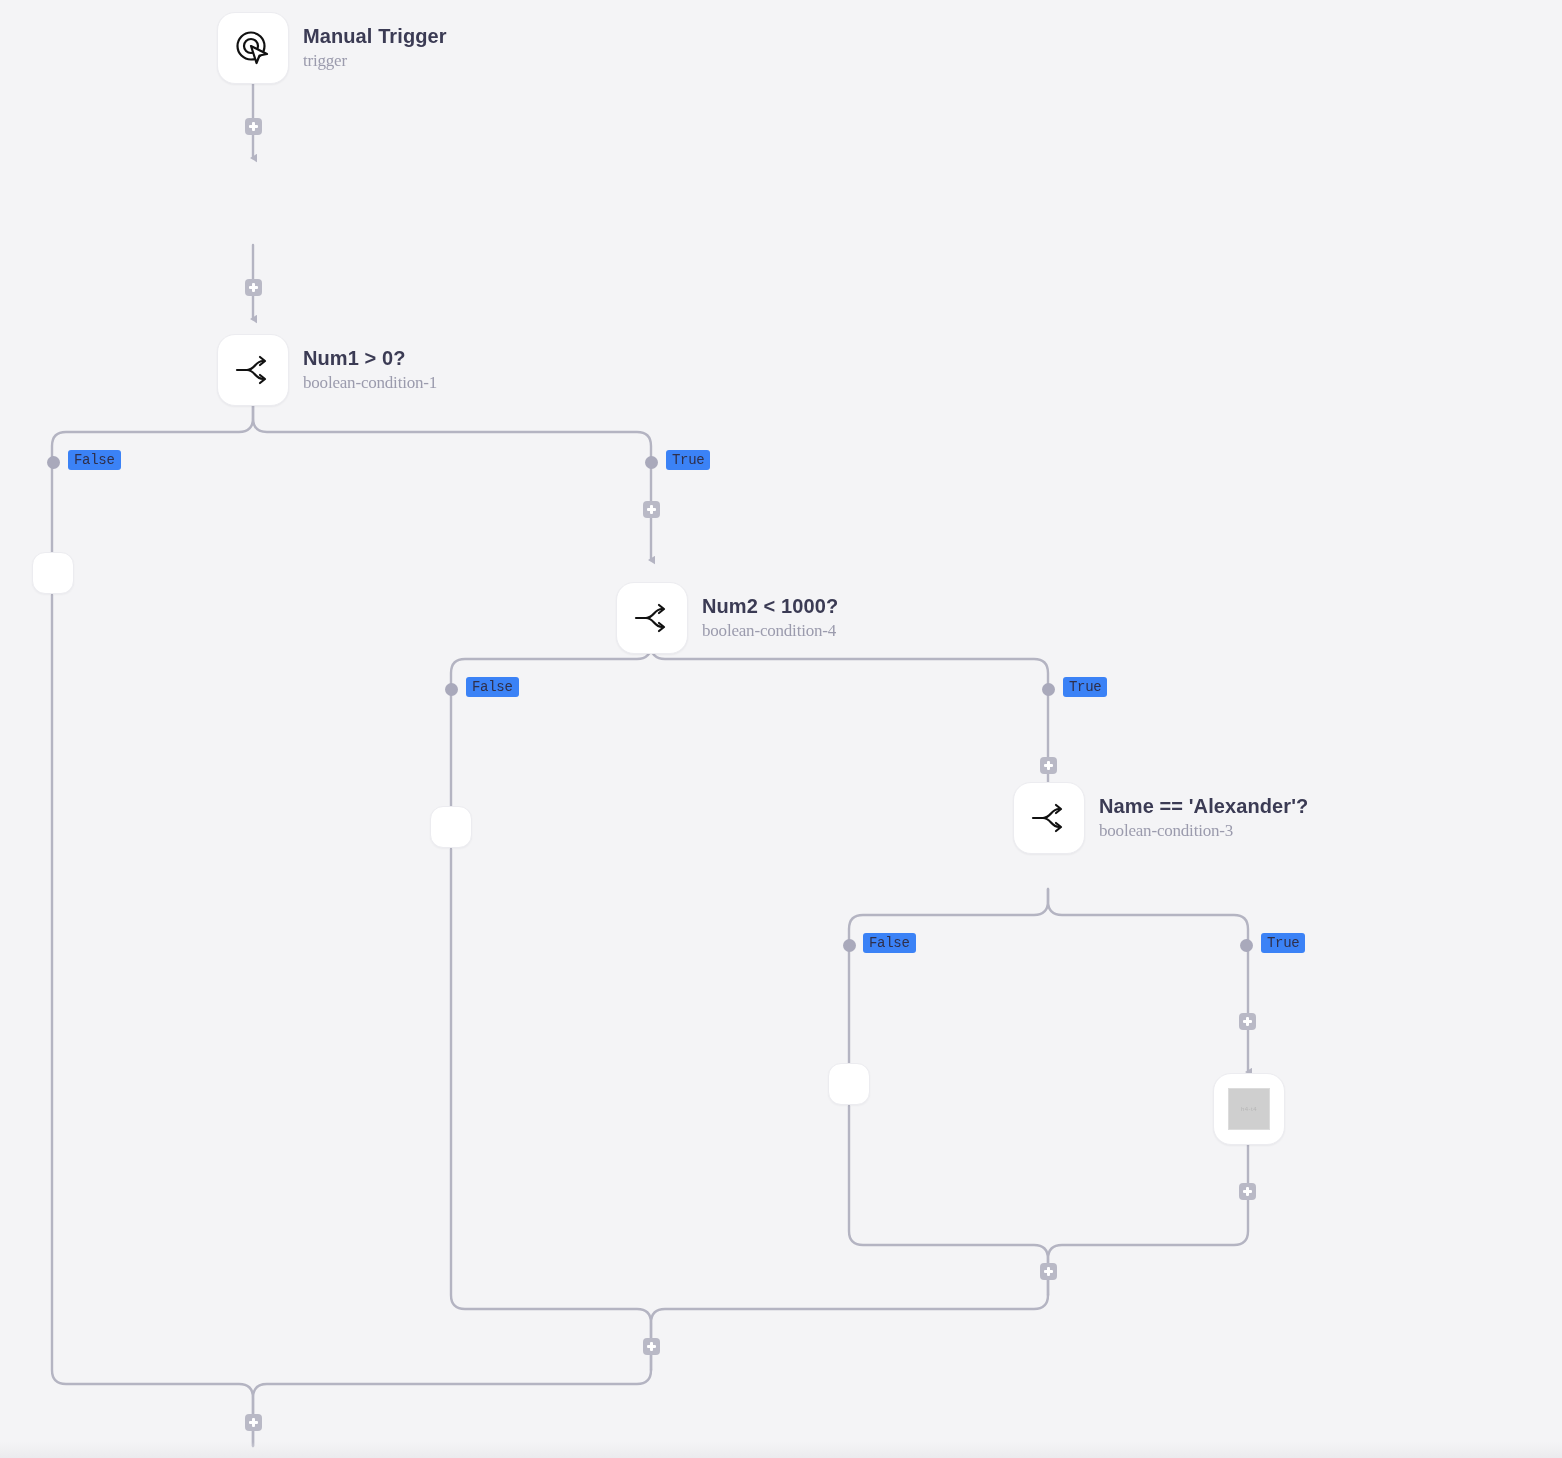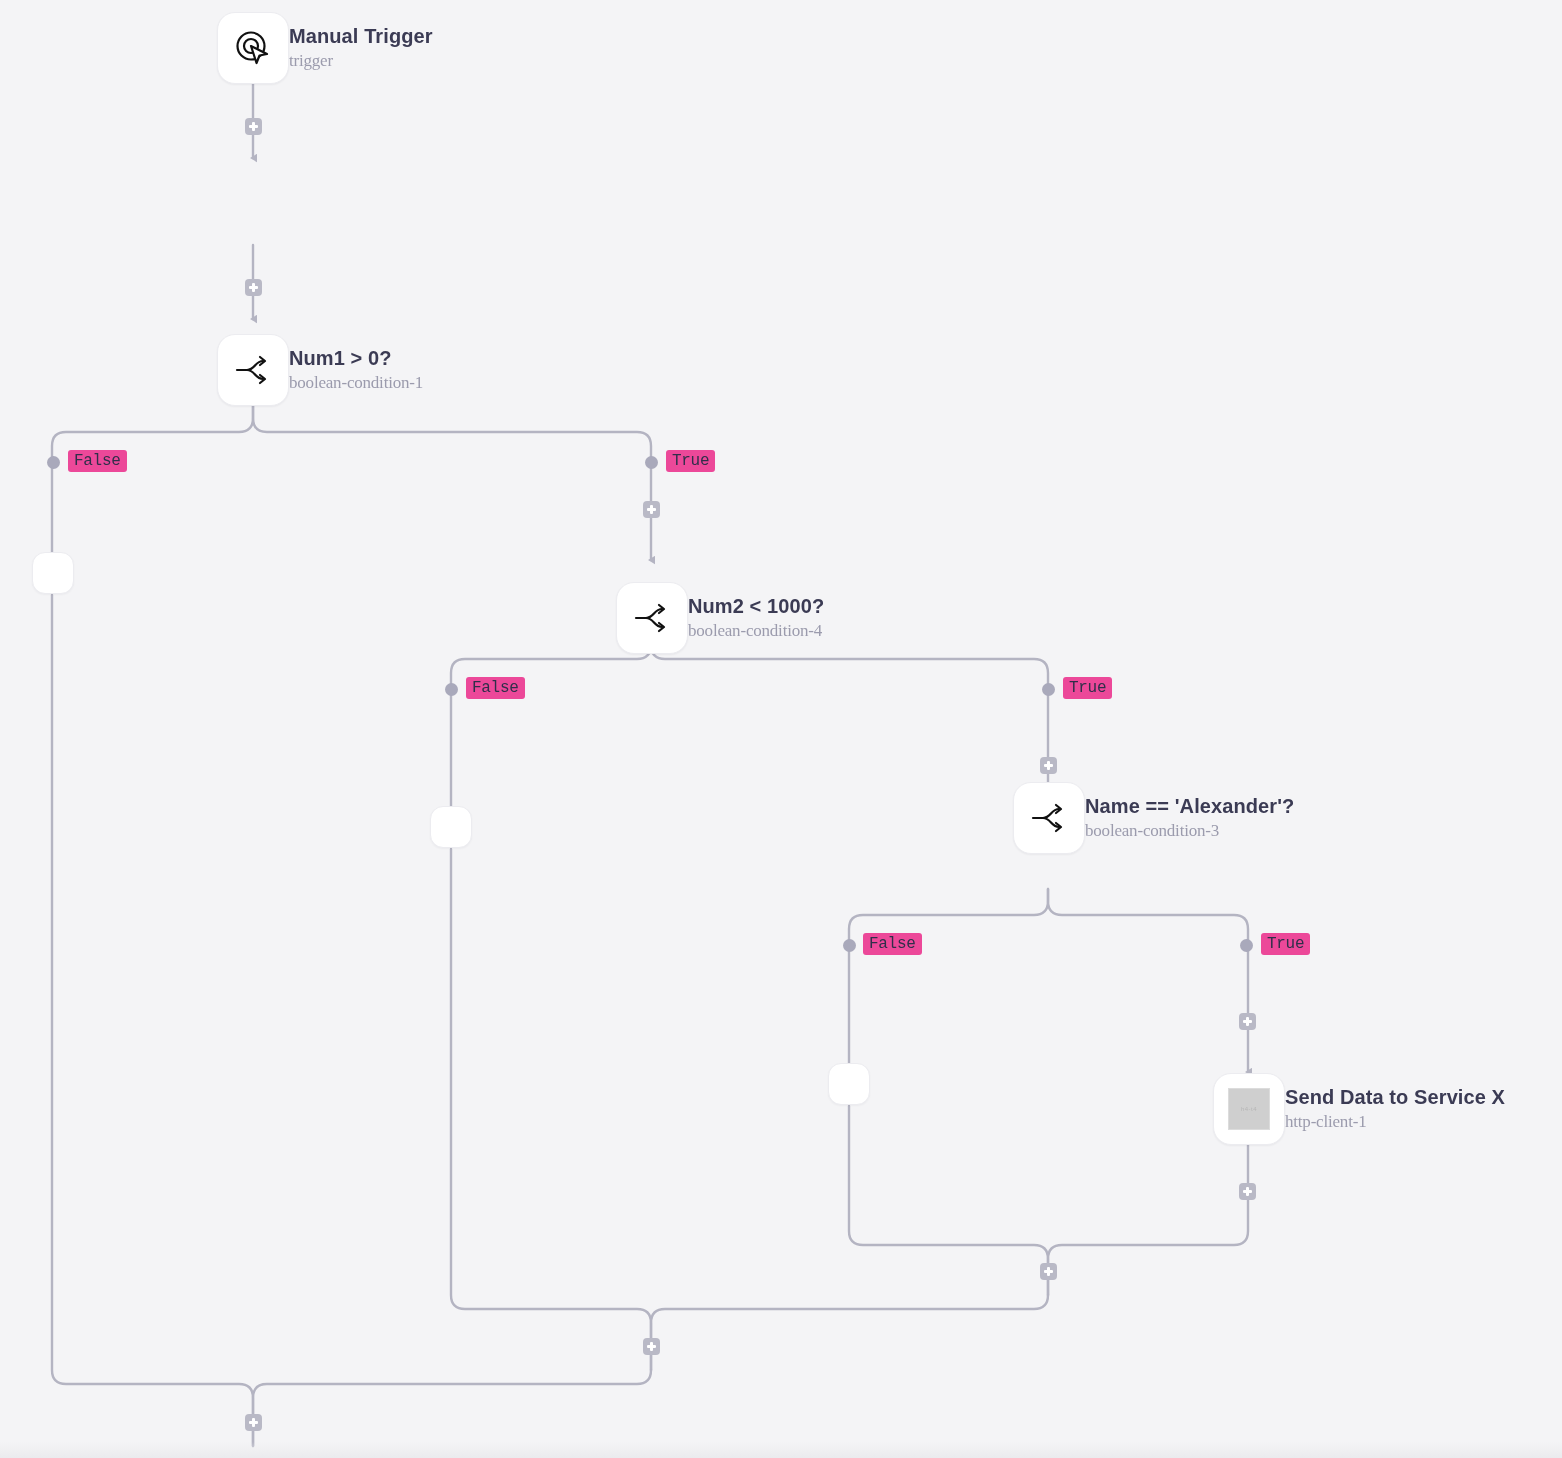--- a/index.html
+++ b/index.html
@@ -20,20 +20,21 @@
     left: 0;
     top: 0;
     width: 1562px;
     height: 1458px;
     pointer-events: none;
   }
   .node {
     position: absolute;
     display: flex;
     align-items: center;
+    gap: 14px;
   }
   .node-box {
     width: 72px;
     height: 72px;
     border-radius: 18px;
     background: #ffffff;
     border: 1px solid #ececf0;
     box-shadow: 0 1px 2px rgba(20, 20, 40, 0.05);
     display: flex;
     align-items: center;
@@ -68,23 +69,23 @@
     height: 42px;
     border-radius: 13px;
     background: #ffffff;
     border: 1px solid #ececf0;
     box-sizing: border-box;
     box-shadow: 0 1px 2px rgba(20, 20, 40, 0.04);
   }
   .branch-label {
     position: absolute;
     font-family: "Liberation Mono", monospace;
-    font-size: 16px;
+    font-size: 14px;
     color: #2f2f4a;
-    background: #ec4899;
+    background: #3b82f6;
     border-radius: 3px;
     padding: 2px 6px;
     letter-spacing: -0.3px;
     white-space: nowrap;
   }
   .plus-btn {
     position: absolute;
     width: 17px;
     height: 17px;
     border-radius: 4px;
@@ -242,24 +243,20 @@
     </div>
     <div class="node-labels">
       <div class="node-title">Name == 'Alexander'?</div>
       <div class="node-sub">boolean-condition-3</div>
     </div>
   </div>
 
   <div class="node" style="left:1213px; top:1073px;">
     <div class="node-box">
       <span class="http-img">h4-t4</span>
-    </div>
-    <div class="node-labels">
-      <div class="node-title">Send Data to Service X</div>
-      <div class="node-sub">http-client-1</div>
     </div>
   </div>
 
   <div class="placeholder-node" style="left:32px;  top:552px;"></div>
   <div class="placeholder-node" style="left:430px; top:806px;"></div>
   <div class="placeholder-node" style="left:828px; top:1063px;"></div>
 
   <div class="port-dot" style="left:47px;   top:456px;"></div>
   <div class="port-dot" style="left:645px;  top:456px;"></div>
   <div class="port-dot" style="left:445px;  top:683px;"></div>

